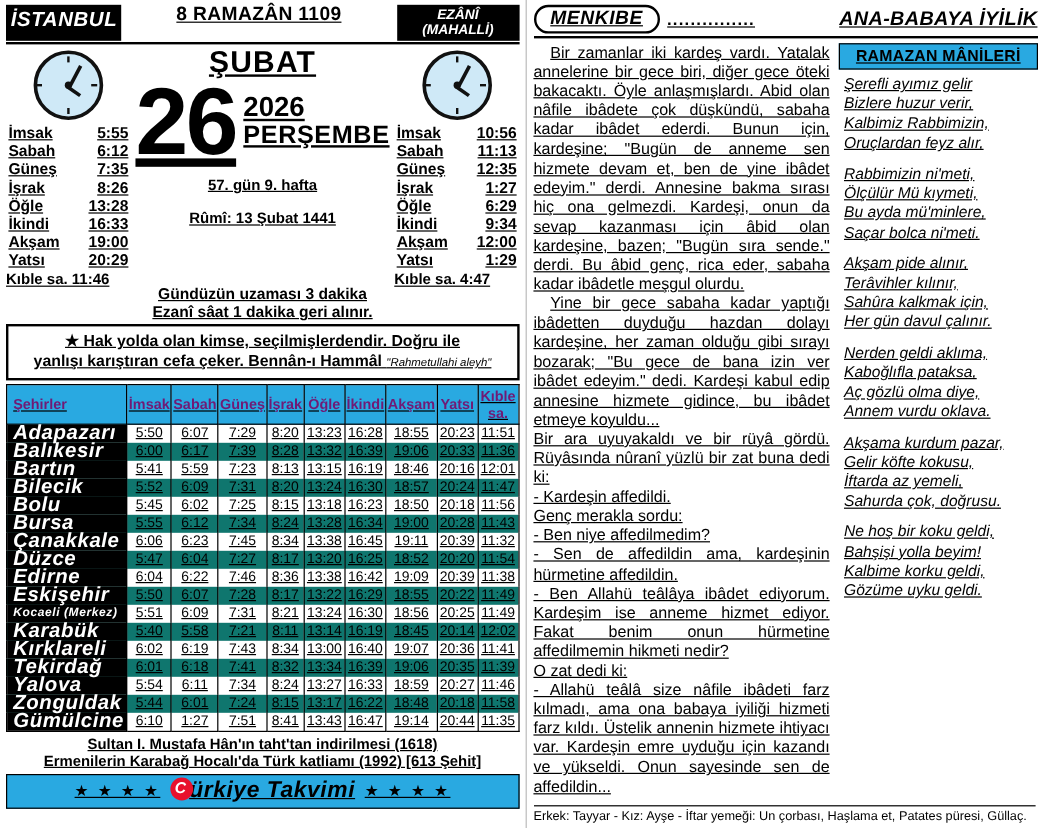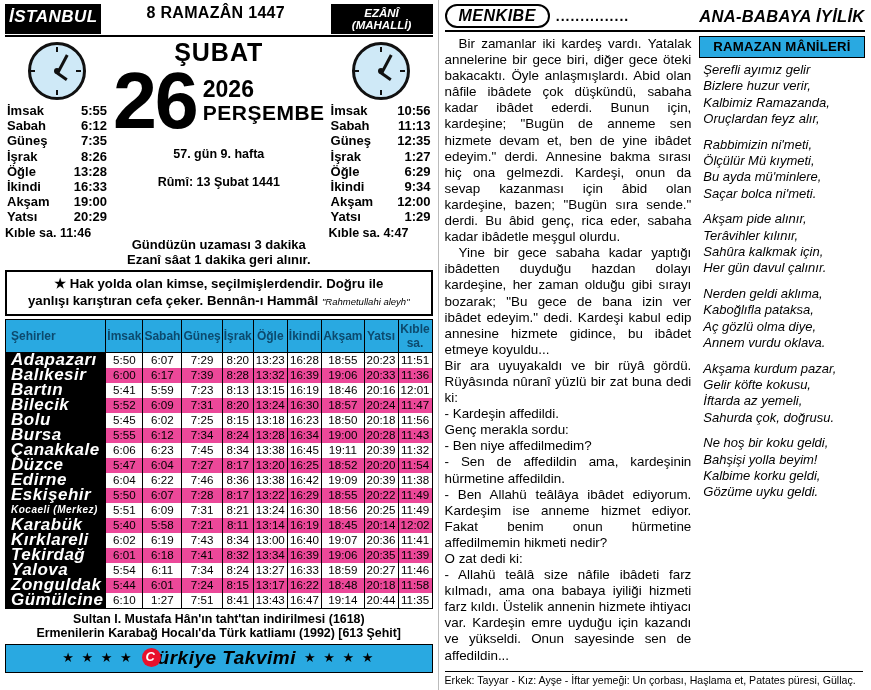--- a/index.html
+++ b/index.html
@@ -3,21 +3,21 @@
 <meta charset="utf-8">
 <style>
   * { box-sizing: border-box; margin:0; padding:0; }
   body {
     width: 871px; height: 690px;
     background: #ffffff;
     font-family: "Liberation Sans", sans-serif;
     color: #000;
     overflow: hidden;
   }
-  .page { display:flex; width:804px; height:690px; }
+  .page { display:flex; width:804px; height:690px;text-decoration:underline; }
   .left { width: 438px; height: 690px; padding: 4px 5px 2px 5px; position: relative; }
   .divider { width:2px; background:#fff; border-left:1px solid #bbb; }
   .right { width: 430px; height:690px; padding: 4px 4px 2px 6px; position:relative; }
 
   
   .hdr { display:flex; align-items:stretch; }
   .city {
     background:#000; color:#fff; font-weight:bold; font-style:italic;
     font-size:17px; padding:3px 6px 3px 4px; letter-spacing:.5px;
     width:96px; text-align:center;
@@ -75,30 +75,30 @@
     border:2px solid #000; margin-top:3px; padding:3px 6px 4px 6px;
     text-align:center; font-size:13.2px; font-weight:bold; line-height:17px;
     background:#fff;
   }
   .hadis .tiny { font-size:9.5px; font-style:italic; font-weight:normal; }
 
   
   .tbl-wrap { margin-top:3px; }
   table.cities { width:100%; border-collapse:collapse; font-size:11.6px; }
   table.cities th {
-    background:#29a9e1; color:#0c4a6e; font-weight:bold; font-size:12px;
+    background:#29a9e1; color:#701a75; font-weight:bold; font-size:12px;
     border:1px solid #000; padding:2px 1px; text-align:center;
   }
   table.cities th.first { text-align:left; padding-left:5px; }
   table.cities td {
     border-left:1px solid #000; border-right:1px solid #000;
     padding:0.4px 2px; text-align:center; line-height:14.2px;
   }
   table.cities td.city { text-align:left; padding-left:5px; }
-  table.cities tr.alt { background:#ec4899; }
+  table.cities tr.alt { background:#0f766e; }
   table.cities tr.alt td.city { font-weight:bold; }
   table.cities tr:last-child td { border-bottom:1px solid #000; }
   table.cities tr.hdr-row th { border-top:1px solid #000; }
 
   
   .footer-text { text-align:center; font-size:12.4px; font-weight:bold; line-height:14.5px; margin-top:3px; }
   .footer-bar {
     margin-top:3px; background:#29a9e1; border:1px solid #000;
     display:flex; align-items:center; justify-content:center; gap:8px;
     padding:2px 0 3px 0;
@@ -136,21 +136,21 @@
 </head>
 <body>
 
 <div class="page">
 
   <div class="left">
 
     <div class="hdr">
       <div class="city">İSTANBUL</div>
       <div class="hijri-wrap">
-        <div class="hijri">8 RAMAZÂN 1447</div>
+        <div class="hijri">8 RAMAZÂN 1109</div>
       </div>
       <div class="ezani-badge">EZÂNÎ (MAHALLİ)</div>
     </div>
     <div class="hdr-rule"></div>
 
     <div class="mid">
 
       <div class="col-times">
         <div class="clock-box">
           <div class="clock">
@@ -531,21 +531,21 @@
           <p class="noind">- Ben Allahü teâlâya ibâdet ediyorum. Kardeşim ise anneme hizmet ediyor. Fakat benim onun hürmetine affedilmemin hikmeti nedir?</p>
           <p class="noind">O zat dedi ki:</p>
           <p class="noind">- Allahü teâlâ size nâfile ibâdeti farz kılmadı, ama ona babaya iyiliği hizmeti farz kıldı. Üstelik annenin hizmete ihtiyacı var. Kardeşin emre uyduğu için kazandı ve yükseldi. Onun sayesinde sen de affedildin...</p>
         </div>
       <div class="maniler">
         <div class="mani-head">RAMAZAN MÂNİLERİ</div>
         <div class="mani-body" id="mani-col">
             <div class="st">
               <div>Şerefli ayımız gelir</div>
               <div>Bizlere huzur verir,</div>
-              <div>Kalbimiz Ramazanda,</div>
+              <div>Kalbimiz Rabbimizin,</div>
               <div>Oruçlardan feyz alır,</div>
             </div>
             <div class="st">
               <div>Rabbimizin ni'meti,</div>
               <div>Ölçülür Mü kıymeti,</div>
               <div>Bu ayda mü'minlere,</div>
               <div>Saçar bolca ni'meti.</div>
             </div>
             <div class="st">
               <div>Akşam pide alınır,</div>

